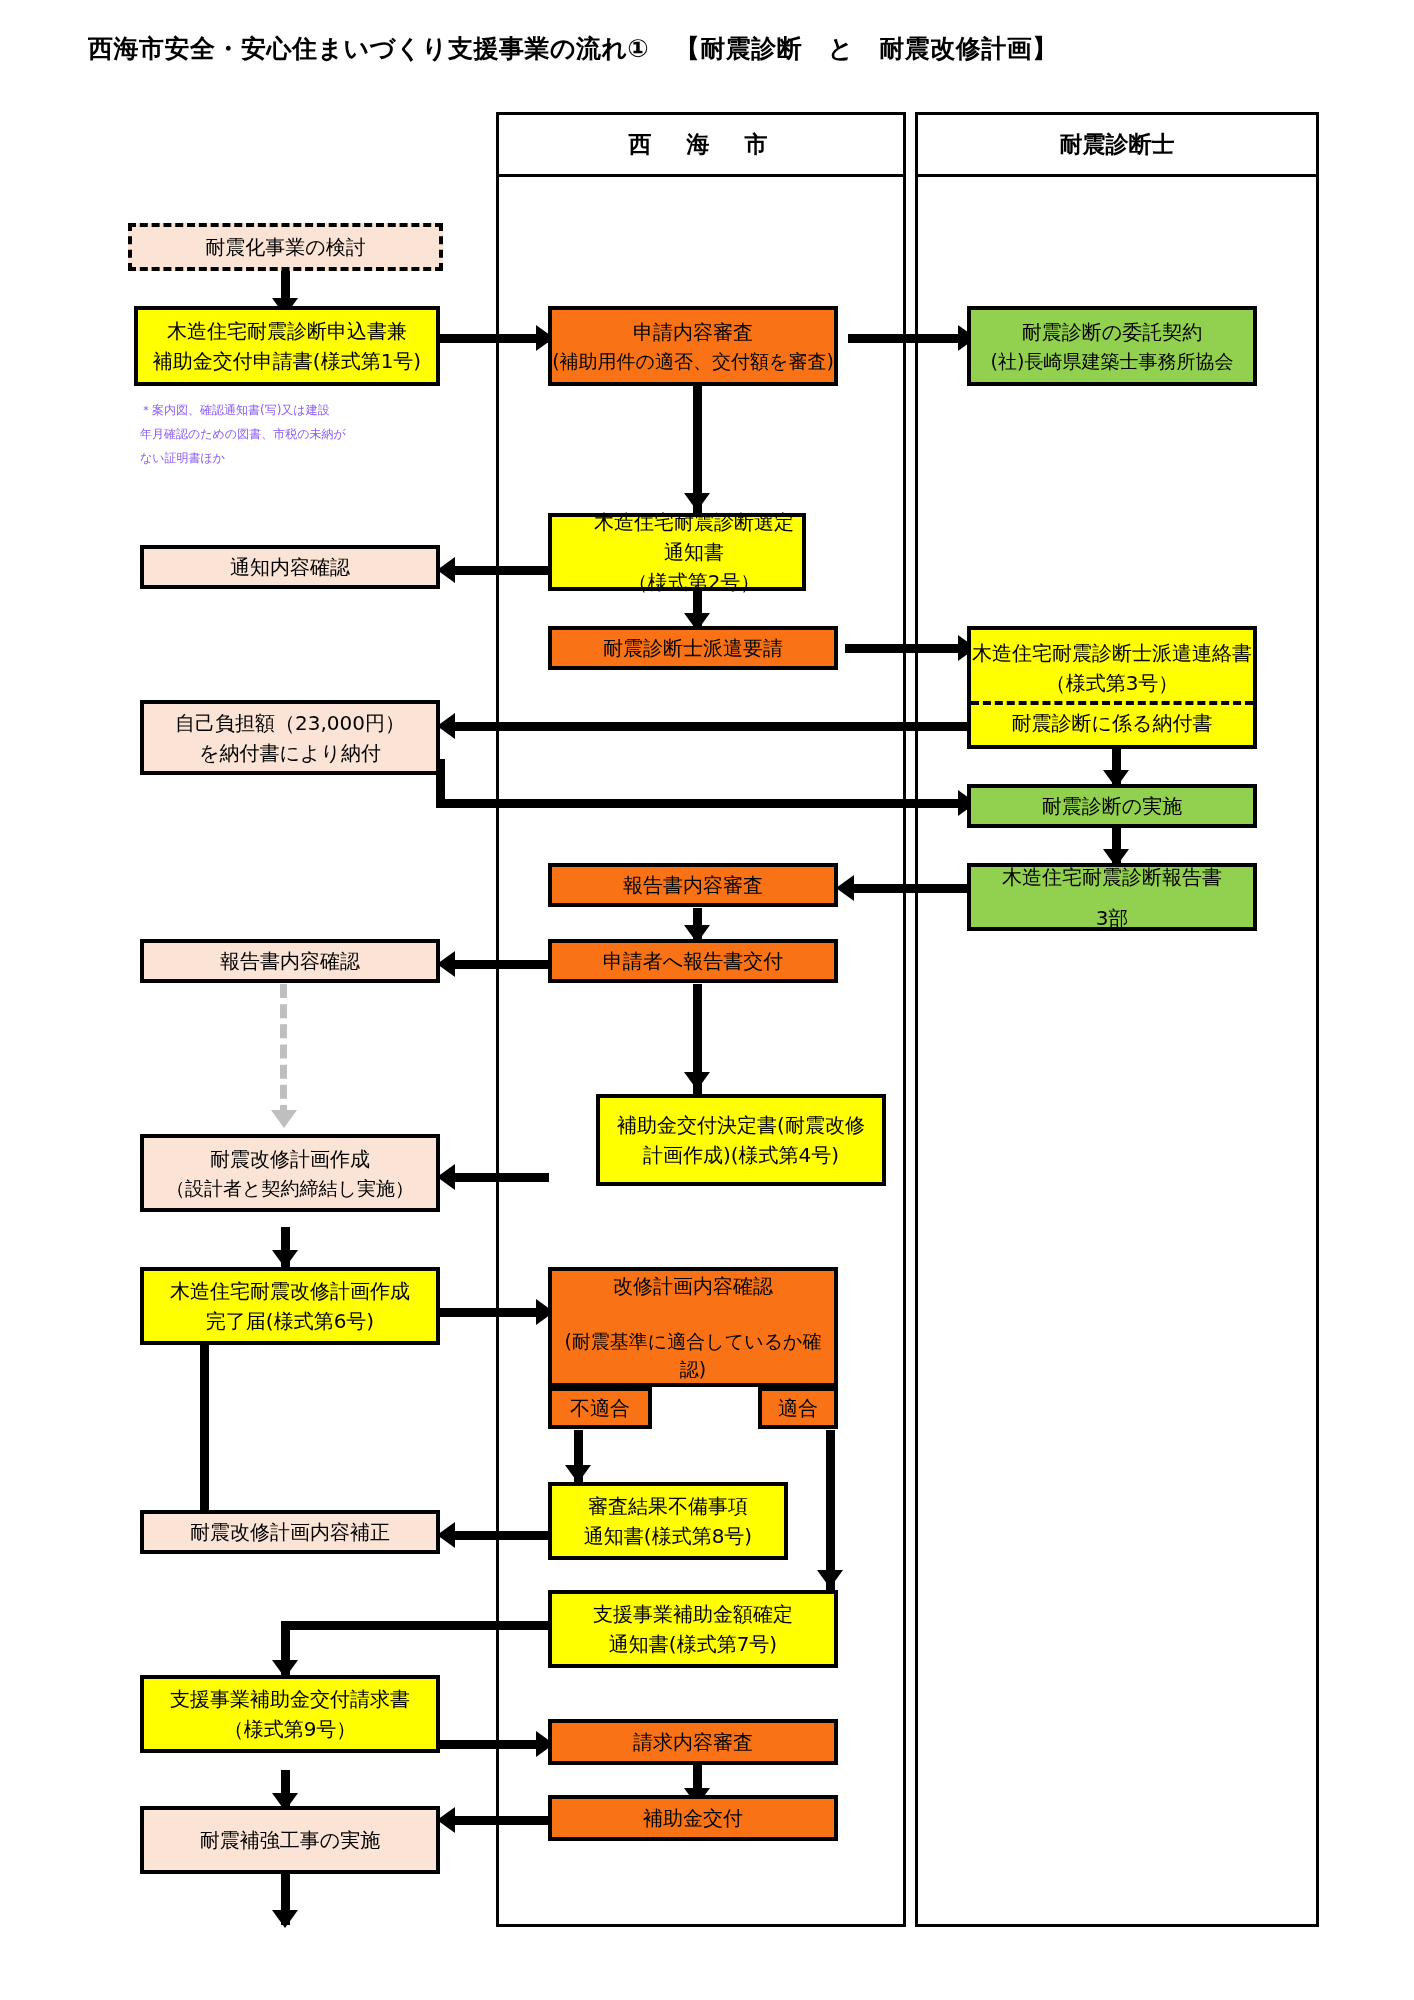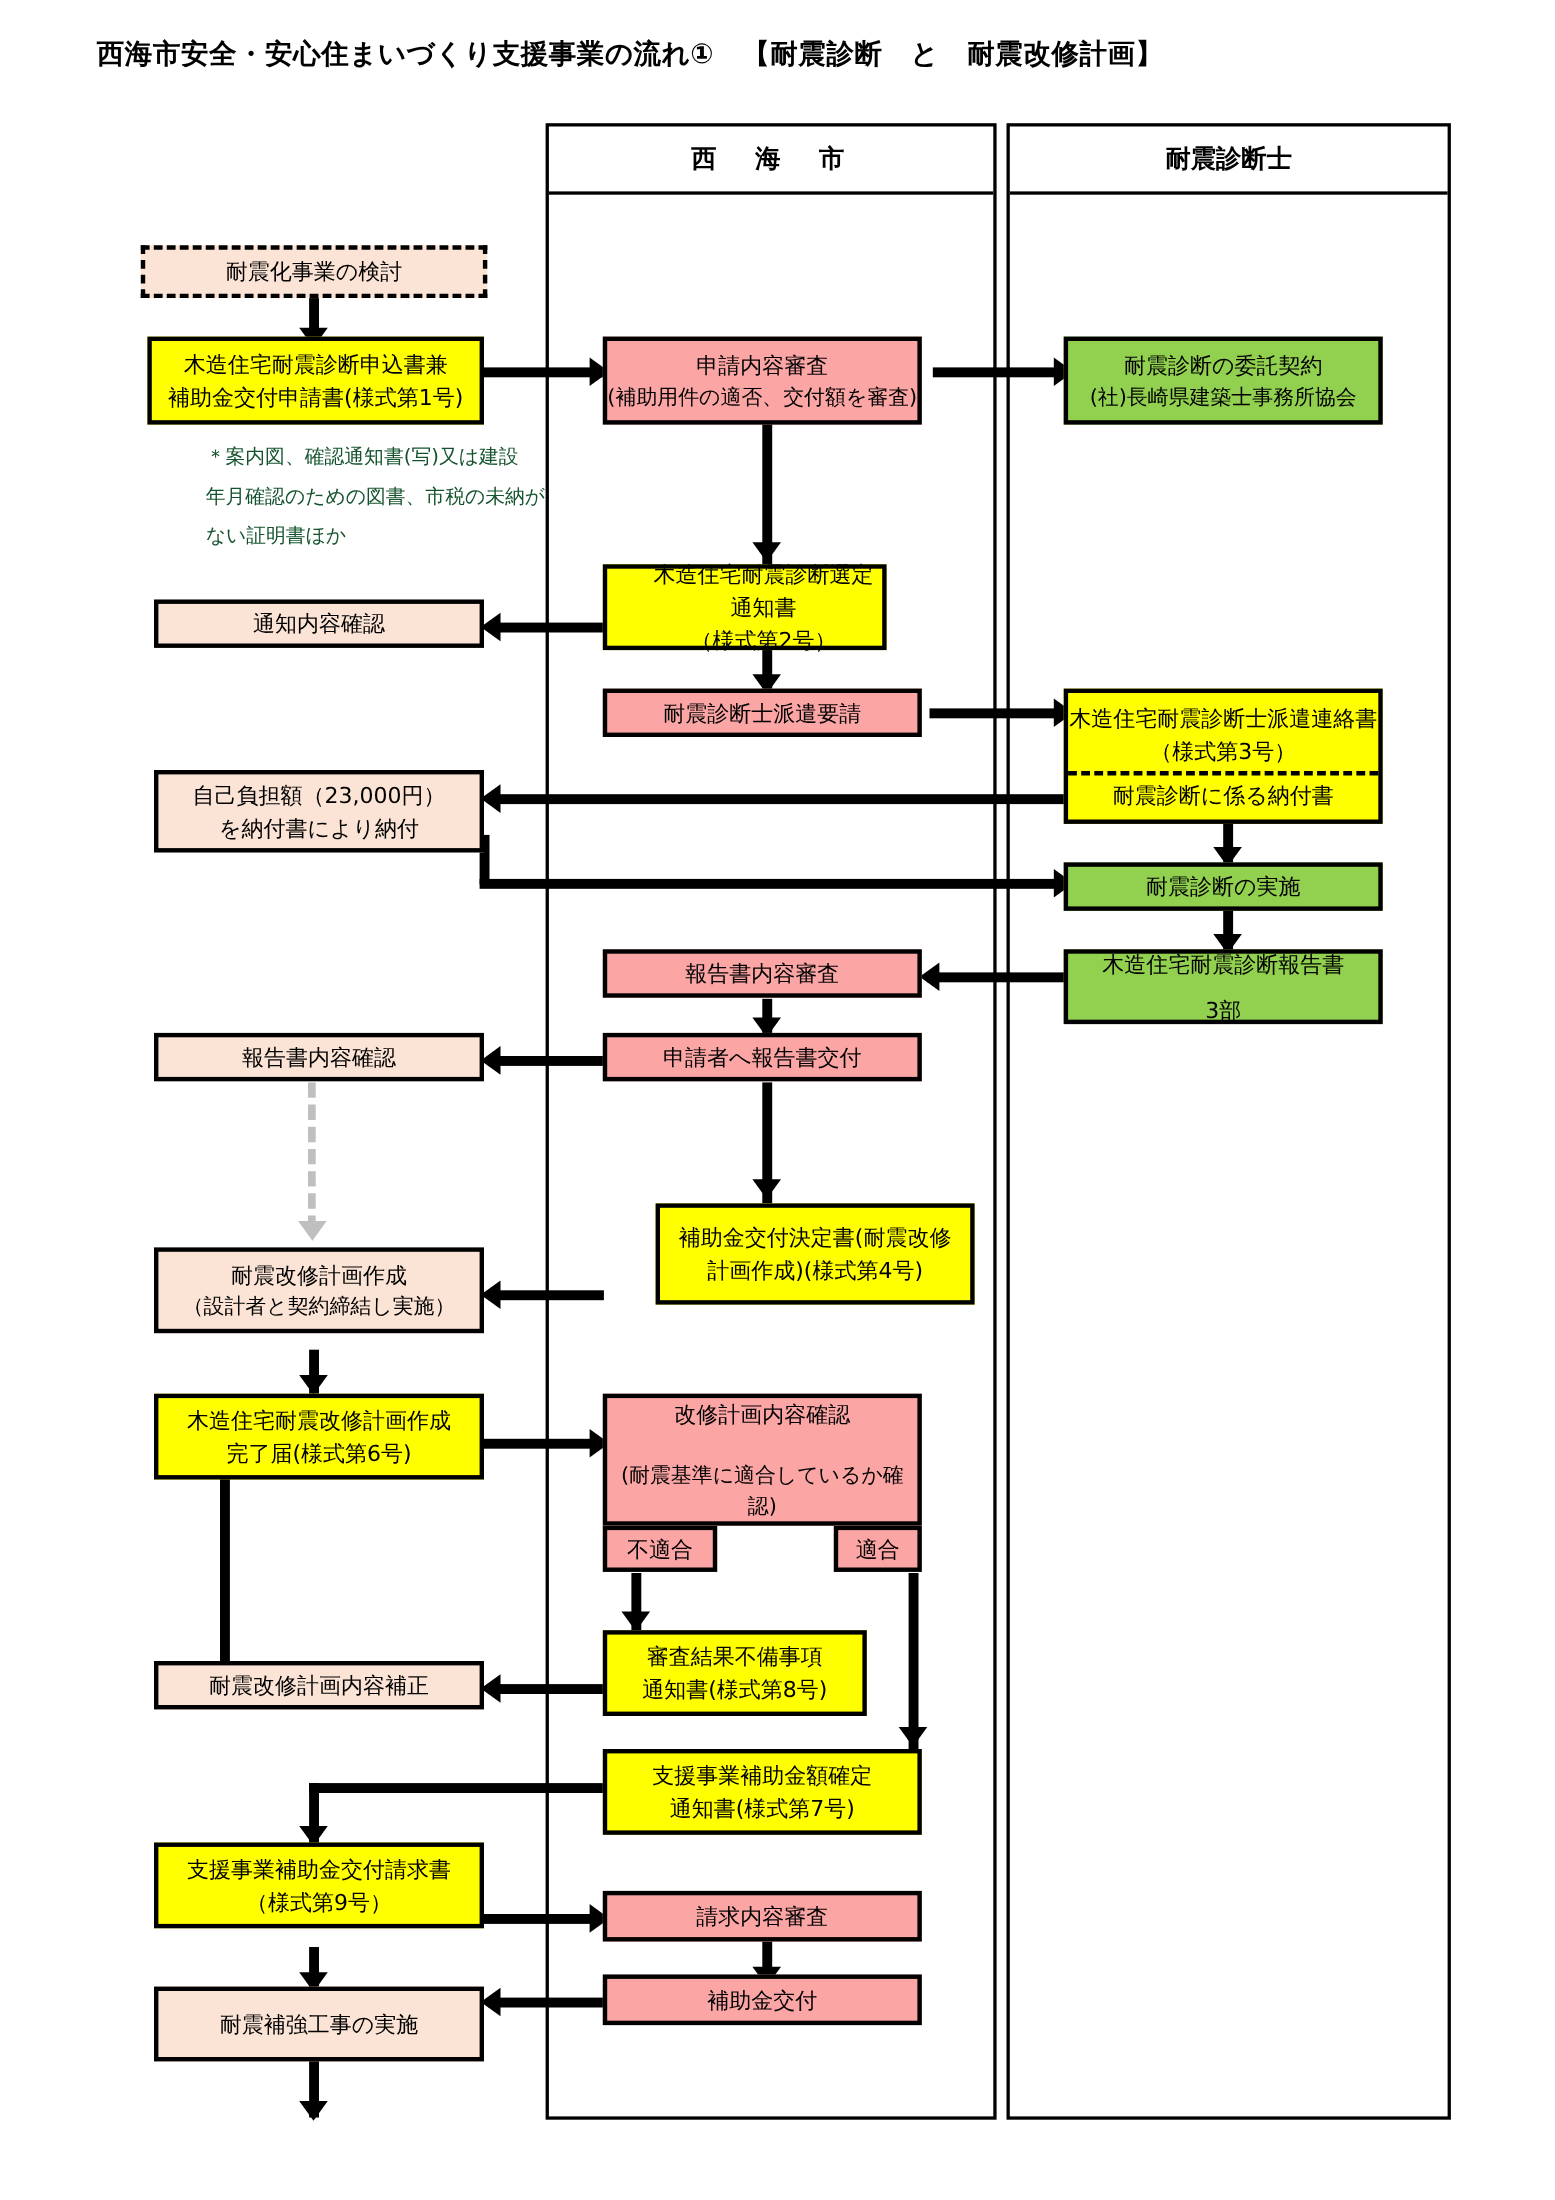--- a/index.html
+++ b/index.html
@@ -65,38 +65,37 @@
     flex-direction: column;
     align-items: center;
     justify-content: center;
     text-align: center;
     font-size: 20px;
     line-height: 1.5;
     color: #000;
     font-weight: 500;
   }
   .box.yellow { background: #ffff00; }
-  .box.blue   { background: #fca5a5; }
+  .box.blue   { background: #f97316; }
   .box.peach  { background: #fbe4d5; }
   .box.green  { background: #92d050; }
   .box.dashed { border: 4px dashed #000; }
   .box .l2 { display:block; }
   .box .small { font-size: 19px; }
   .divider-dash {
     width: 100%;
     border-top: 4px dashed #000;
     margin: 3px 0 3px 0;
   }
   .note {
     position: absolute;
-    font-size: 18px;
+    font-size: 12px;
     line-height: 2.0;
-    color: #14532d;
+    color: #8b5cf6;
     white-space: nowrap;
-    margin-left: 47px;
   }
   
   .ln {
     position: absolute;
     background: #000;
   }
   .dash-v {
     position: absolute;
     width: 0;
     border-left: 7px dashed #bfbfbf;

